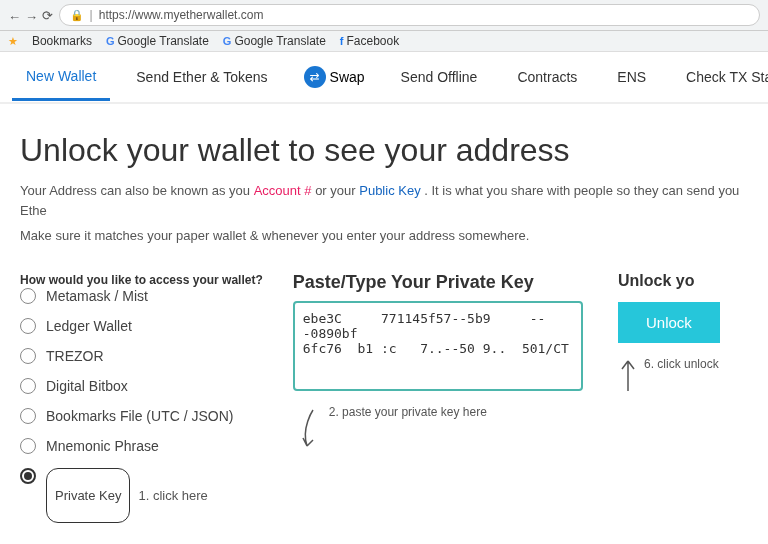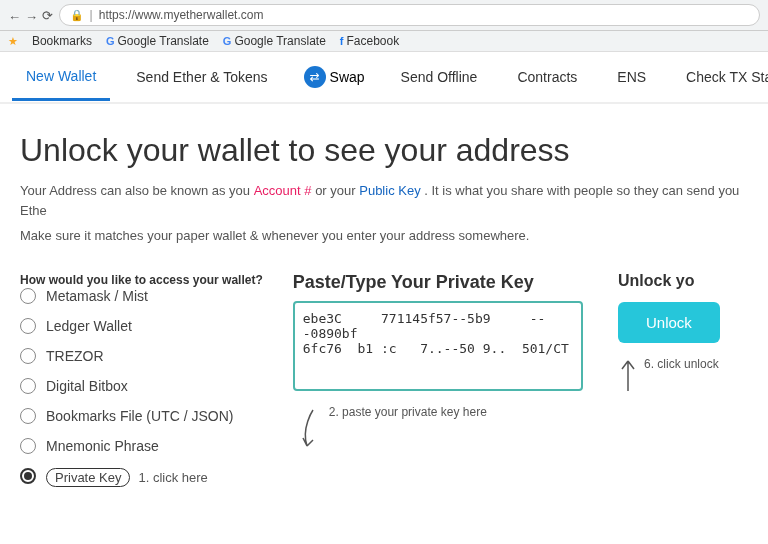--- a/index.html
+++ b/index.html
@@ -153,21 +153,21 @@
       transform: translate(-50%, -50%);
     }
     .option-label-wrapper {
       display: flex;
       align-items: center;
       gap: 8px;
     }
     .private-key-label {
       border: 1.5px solid #333;
       border-radius: 12px;
-      padding: 1px 8px;
+      padding: 19px 8px;
       font-size: 13px;
     }
     .click-here-label {
       font-size: 13px;
       color: #555;
     }
 
     
     .middle-panel {
       flex: 1;
@@ -215,21 +215,21 @@
       color: #333;
       margin-bottom: 12px;
     }
     .unlock-btn {
       background: #26c6da;
       color: white;
       border: none;
       padding: 12px 28px;
       font-size: 15px;
       cursor: pointer;
-      border-radius: 6px;
+      border-radius: 0;
       font-weight: 500;
     }
     .click-unlock-annotation {
       margin-top: 14px;
       font-size: 12px;
       color: #555;
       display: flex;
       align-items: flex-start;
       gap: 6px;
     }

